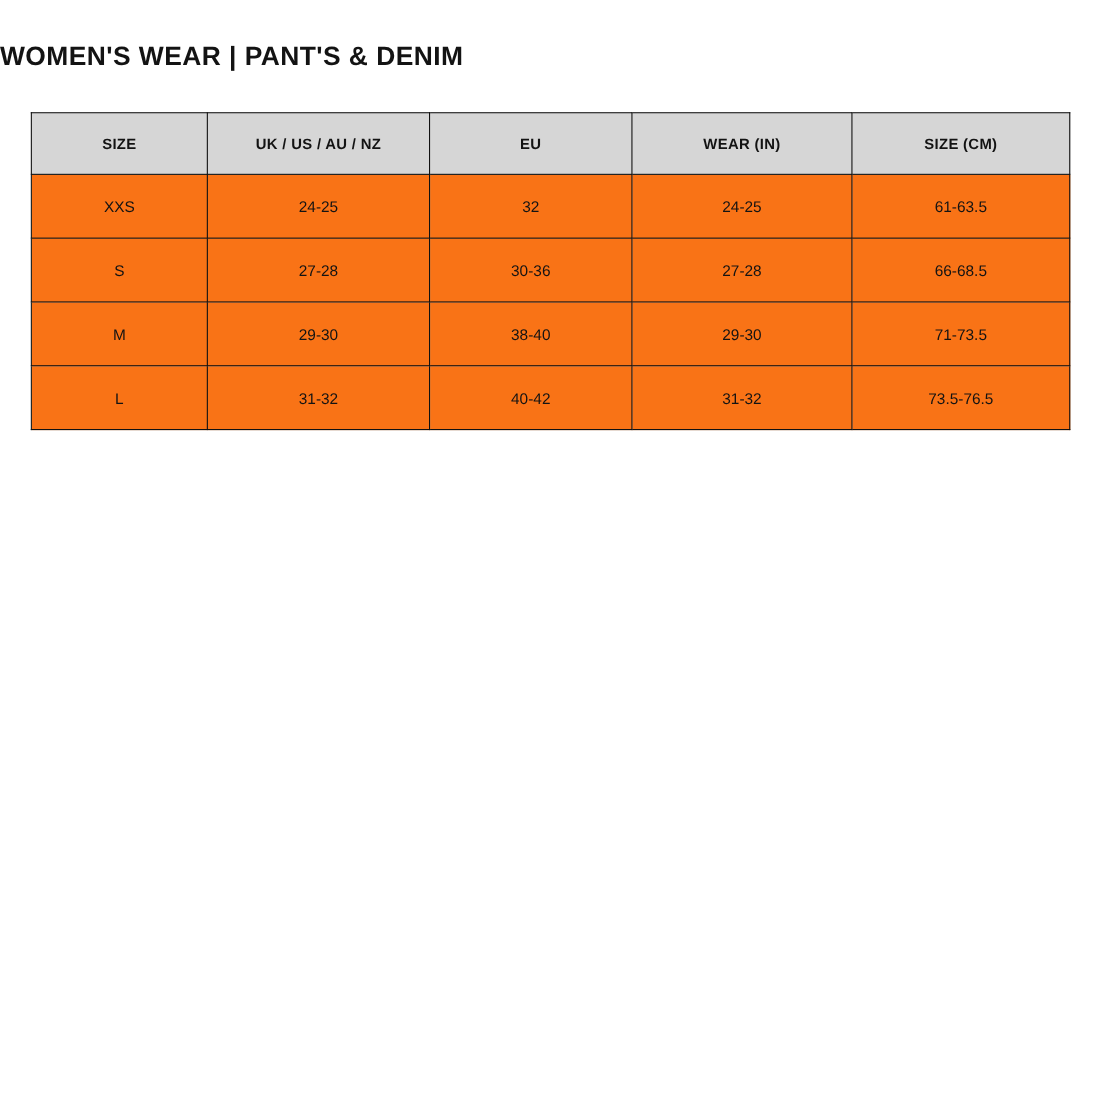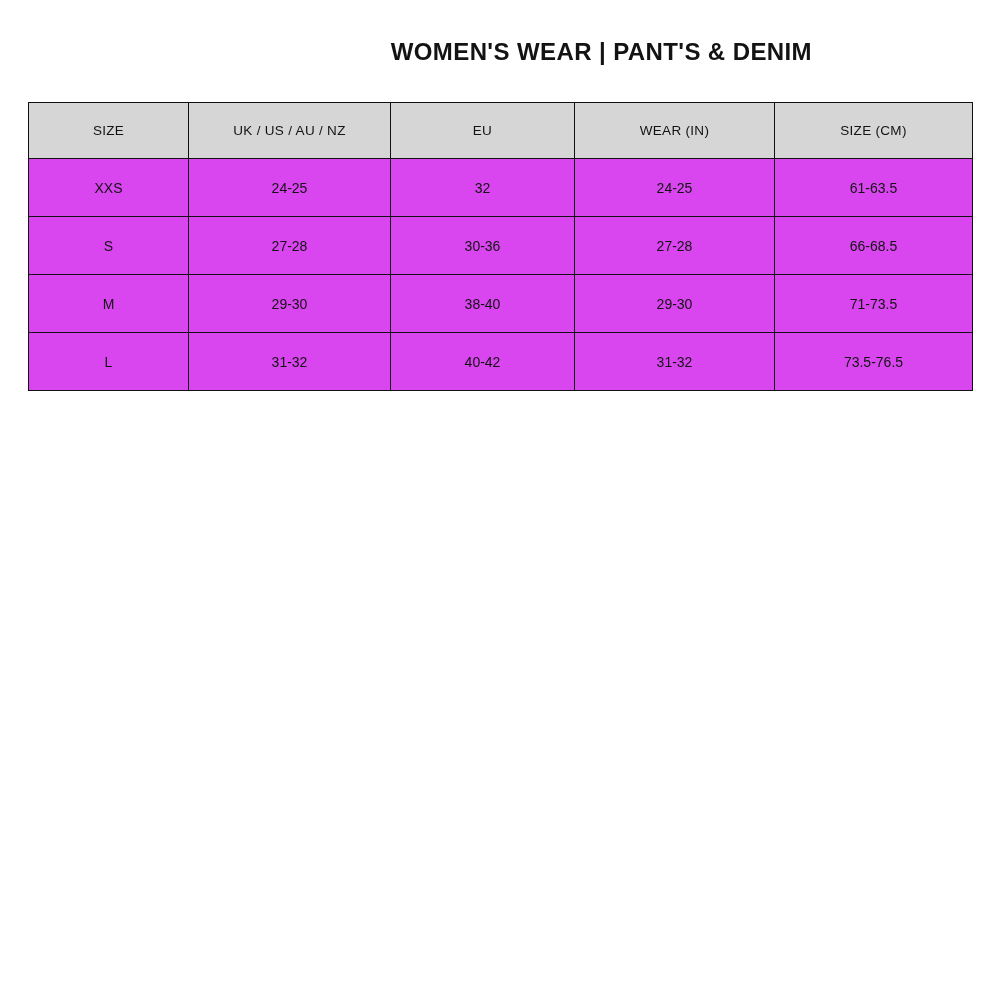--- a/index.html
+++ b/index.html
@@ -17,21 +17,21 @@
     width: 1000px;
     height: 1000px;
     box-sizing: border-box;
   }
 
   .chart-title {
     position: absolute;
     top: 38px;
     left: 0;
     width: 812px;
-    text-align: right;
+    text-align: left;
     font-size: 24px;
     font-weight: 700;
     letter-spacing: 0.4px;
     color: #131313;
   }
 
   .table-wrap {
     position: absolute;
     top: 102px;
     left: 28px;
@@ -49,31 +49,31 @@
     border: 1px solid #111111;
     text-align: center;
     vertical-align: middle;
     padding: 0;
   }
 
   table.size-table thead th {
     background: #d6d6d6;
     height: 55px;
     font-size: 13.5px;
-    font-weight: 400;
+    font-weight: 700;
     letter-spacing: 0.3px;
     color: #131313;
   }
 
   table.size-table tbody td {
     height: 57px;
     font-size: 14px;
     font-weight: 400;
     color: #131313;
-    background: #d946ef;
+    background: #f97316;
   }
 
   col.c-size   { width: 160px; }
   col.c-uk     { width: 202px; }
   col.c-eu     { width: 184px; }
   col.c-win    { width: 200px; }
   col.c-wcm    { width: 198px; }
 </style>
 </head>
 <body>

